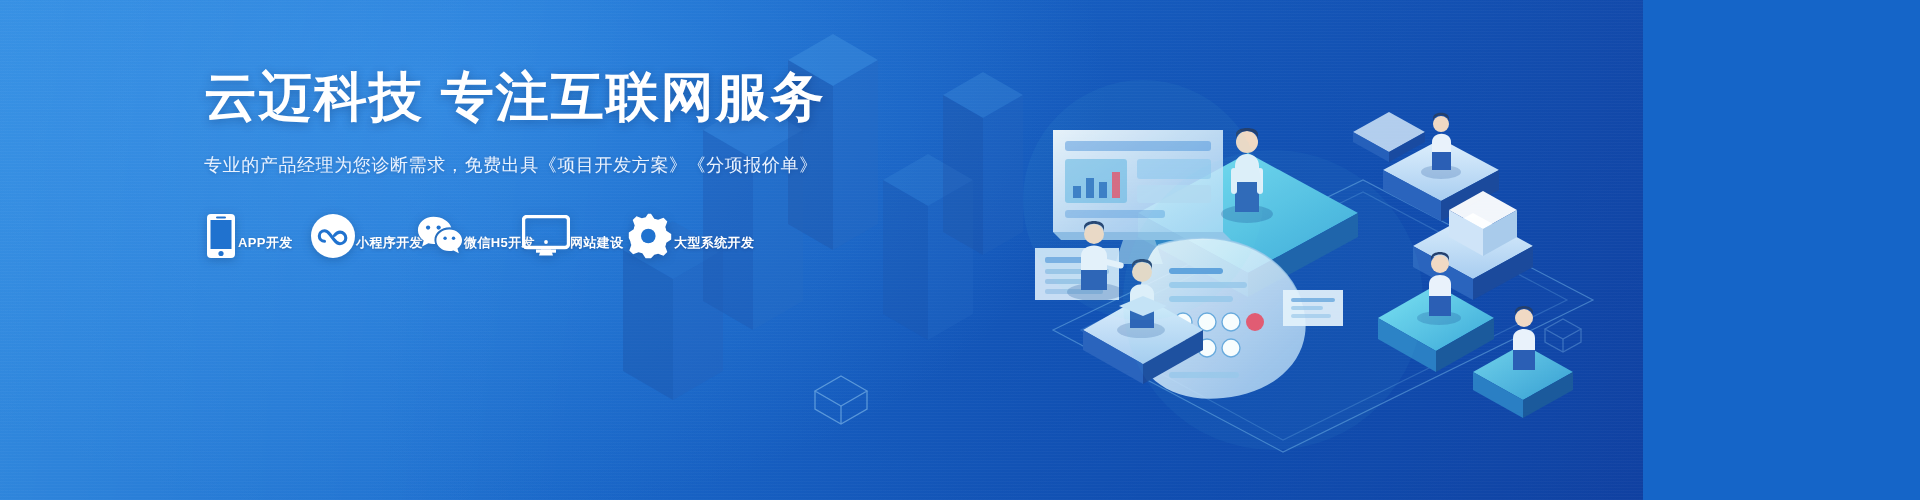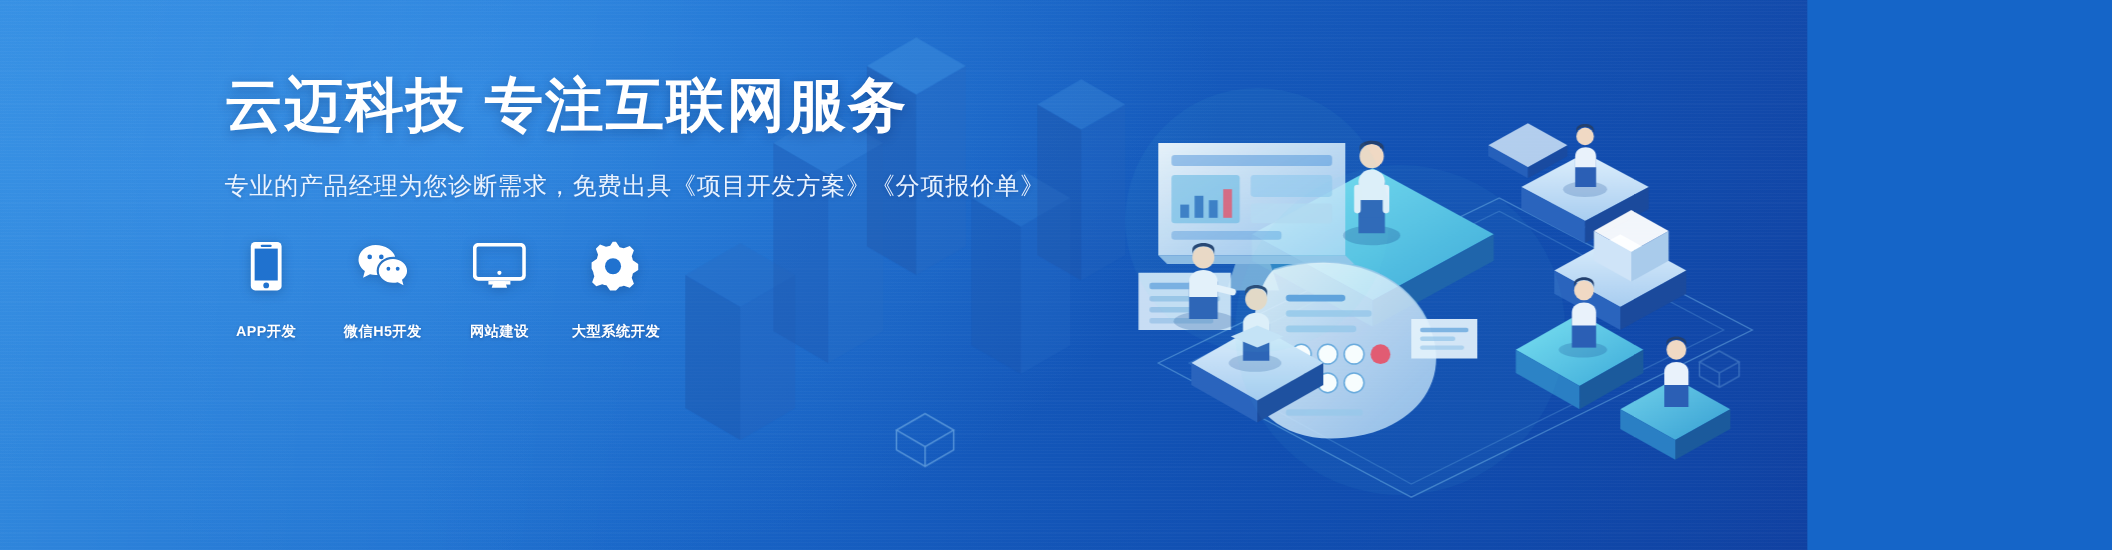--- a/index.html
+++ b/index.html
@@ -34,28 +34,28 @@
   .copy { position:absolute; left:204px; top:66px; width:760px; z-index:6; }
 
   .headline {
     font-size:53px; font-weight:700; color:#ffffff; line-height:1.18;
     letter-spacing:2px; white-space:nowrap;
     text-shadow:0 2px 10px rgba(3,30,80,0.30);
   }
 
   .sublines { margin-top:22px; }
   .subline {
-    font-size:22px; color:#eaf3ff; line-height:1.62;
+    font-size:18px; color:#eaf3ff; line-height:1.62;
     letter-spacing:0.6px; white-space:nowrap;
     text-shadow:0 1px 4px rgba(3,30,80,0.22);
   }
 
   
   .services { margin-top:32px; display:flex; align-items:flex-start; gap:30px; }
-  .service { width:76px; display:flex; flex-direction:column; align-items:center; cursor:pointer;gap:12px; }
+  .service { width:76px; display:flex; flex-direction:row; align-items:center; cursor:pointer; }
   .service-icon {
     width:48px; height:48px; display:flex; align-items:center; justify-content:center;
     filter:drop-shadow(0 2px 5px rgba(3,30,80,0.25));
   }
   .service-icon svg { display:block; }
   .service-label {
     margin-top:14px; font-size:13px; font-weight:700; color:#ffffff;
     white-space:nowrap; letter-spacing:0.4px;
     text-shadow:0 1px 3px rgba(3,30,80,0.3);
   }
@@ -305,20 +305,29 @@
           <svg width="34" height="46" viewBox="0 0 34 46">
             <rect x="3" y="1" width="28" height="44" rx="4" fill="#ffffff"></rect>
             <rect x="6.5" y="7" width="21" height="29" fill="#2072cf"></rect>
             <rect x="12" y="3.4" width="10" height="2.2" rx="1.1" fill="#2072cf"></rect>
             <circle cx="17" cy="40.5" r="2.6" fill="#2072cf"></circle>
           </svg>
         </span>
         <span class="service-label">APP开发</span>
       </div>
 
+      <div class="service">
+        <span class="service-icon">
+          <svg width="46" height="46" viewBox="0 0 46 46">
+            <circle cx="23" cy="23" r="22" fill="#ffffff"></circle>
+            <path d="M14.5 28.2c-2.9 0-5.2-2.3-5.2-5.2s2.3-5.2 5.2-5.2c2.4 0 3.9 1.6 5.3 3.4l4.3 5.6c1.5 2 3.2 3.9 5.9 3.9 3.2 0 5.8-2.6 5.8-5.8s-2.6-5.8-5.8-5.8c-2.4 0-4.1 1.5-5.5 3.3" fill="none" stroke="#2072cf" stroke-width="3.1" stroke-linecap="round" stroke-linejoin="round"></path>
+          </svg>
+        </span>
+        <span class="service-label">小程序开发</span>
+      </div>
 
       <div class="service">
         <span class="service-icon">
           <svg width="50" height="44" viewBox="0 0 50 44">
             <path d="M18.2 2C9.2 2 2 8.3 2 16c0 4.3 2.3 8.1 6 10.6L6.3 33l6.6-3.4c1.7.5 3.5.8 5.3.8 .6 0 1.2 0 1.8-.1-.5-1.3-.8-2.7-.8-4.1 0-7.3 7-13.2 15.7-13.2 .6 0 1.2 0 1.8.1C34.9 7 27.3 2 18.2 2z" fill="#ffffff"></path>
             <circle cx="12.6" cy="13.2" r="2.2" fill="#2072cf"></circle>
             <circle cx="23.6" cy="13.2" r="2.2" fill="#2072cf"></circle>
             <path d="M48 26.5c0-6.2-6-11.2-13.4-11.2S21.2 20.3 21.2 26.5c0 6.2 6 11.2 13.4 11.2 1.6 0 3.1-.2 4.5-.6l5.5 2.9-1.4-5.1c3-2.1 4.8-5.2 4.8-8.4z" fill="#ffffff"></path>
             <circle cx="30.3" cy="24.4" r="1.8" fill="#2072cf"></circle>
             <circle cx="39.1" cy="24.4" r="1.8" fill="#2072cf"></circle>

